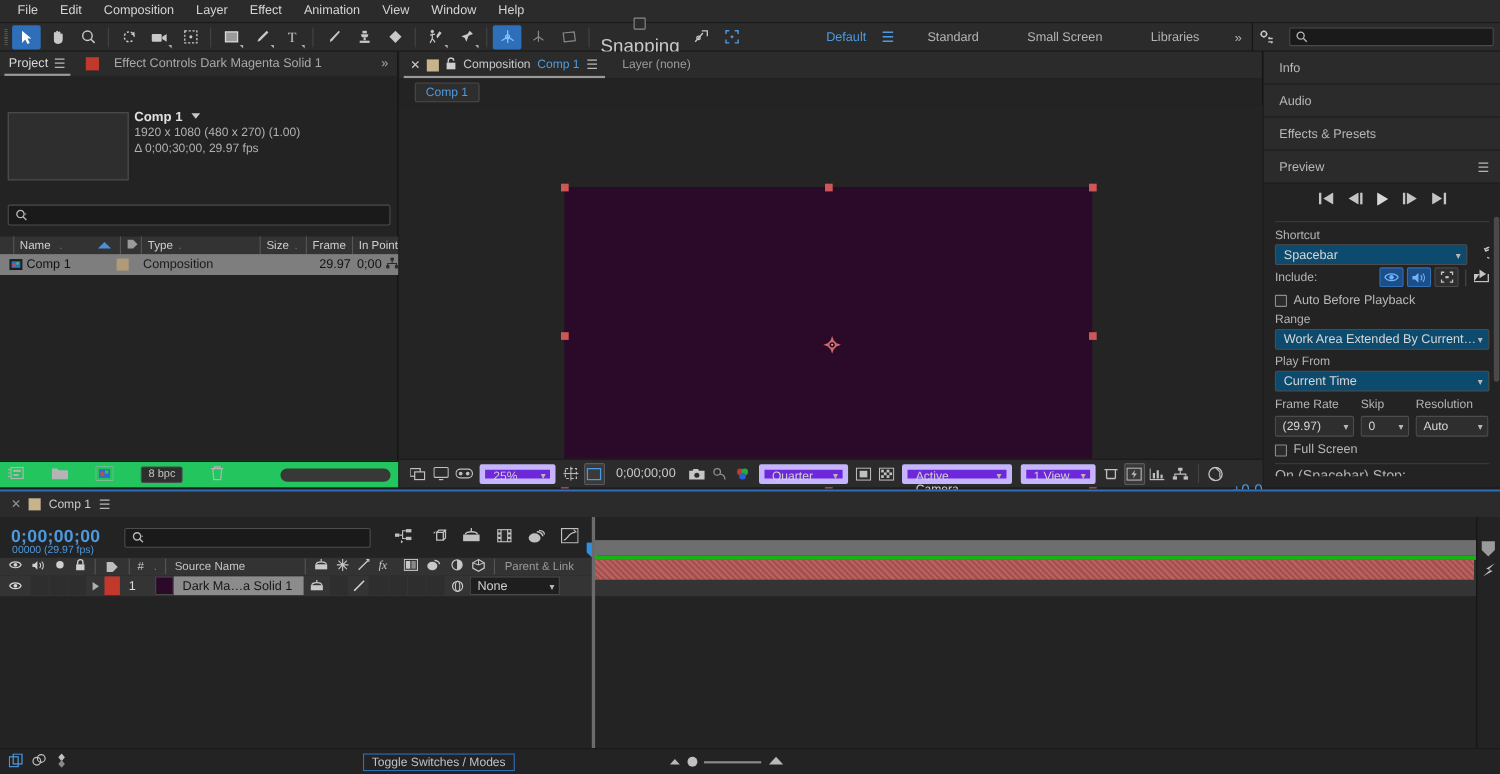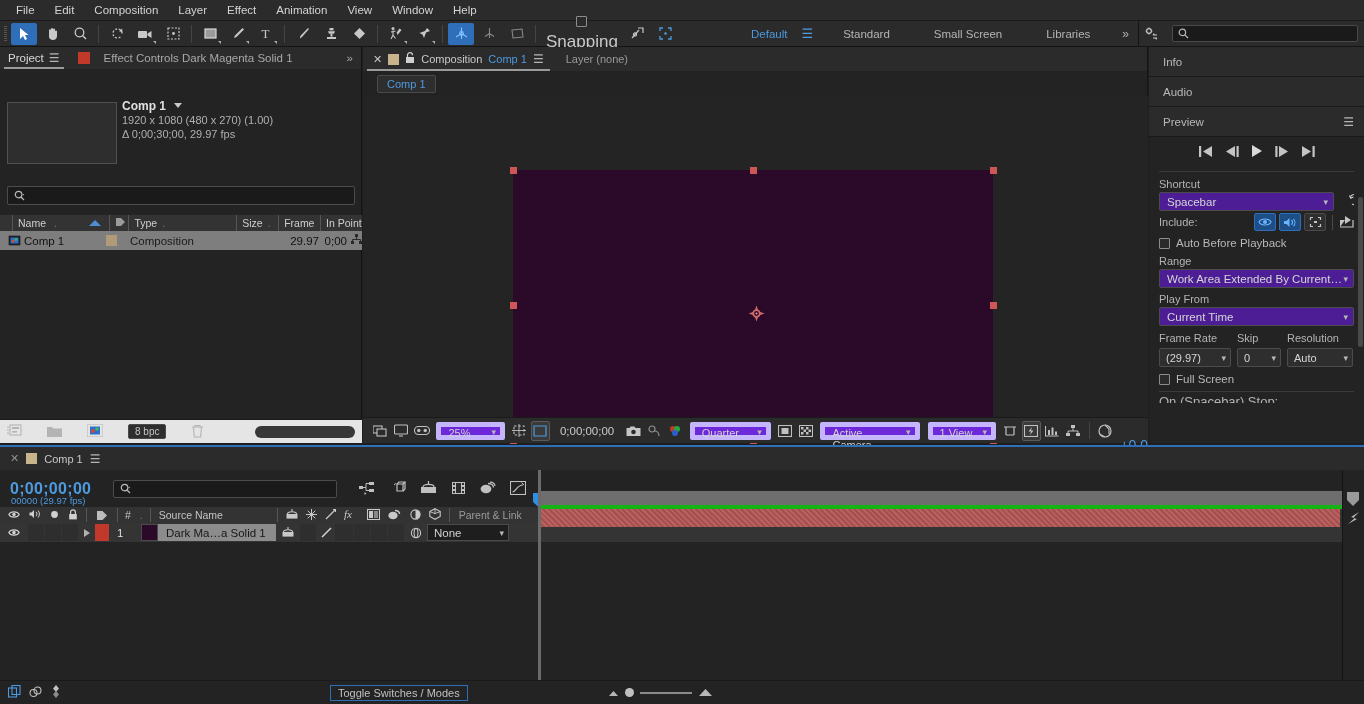--- a/index.html
+++ b/index.html
@@ -98,21 +98,21 @@
   .prow { height: 19px; display: flex; align-items: center; font-size: 11.5px; }
   .prow.selected { background: #7e7e7e; color: #121212; }
   .prow .c-name { display:flex; align-items:center; gap:5px; width:120px; padding-left:8px; }
   .prow .sw { width:11px; height:11px; }
   .prow .c-type { width: 125px; padding-left: 3px; color:#bcbcbc; }
   .prow.selected .c-type { color: #1a1a1a; }
   .prow .c-size { width: 48px; }
   .prow .c-fr { width: 46px; text-align: right; }
   .prow .c-in { width: 34px; text-align: right; padding-right:2px;}
   .proj-footer {
-    position: absolute; left: 0; bottom: 0; width: 362px; height: 24px; background: #e5e5e5;
+    position: absolute; left: 0; bottom: 0; width: 362px; height: 24px; background: #22c55e;
     display: flex; align-items: center; gap: 25px; padding-left: 7px; border-top:1px solid #1a1a1a;
   }
   .bpc { background:#2e2e2e; border:1px solid #4a4a4a; border-radius:2px; font-size:10px; color:#c4c4c4;
         padding:1px 6px; position:relative; }
   .pf-bar { width: 100px; height: 12px; background: #383838; border-radius: 6px; margin-left: 26px; }
 
   
   #comp-panel {
     position: absolute; left: 363px; top: 47px; width: 785px; height: 396px; background: #232323;
     border-right: 1px solid #141414;
@@ -158,21 +158,21 @@
   .rrow {
     height: 30px; display:flex; align-items:center; padding-left:14px; font-size:11.5px;
     color:#b8b8b8; background:#2b2b2b; border-bottom:1px solid #1a1a1a;
   }
   .rrow.prev { justify-content:space-between; padding-right:10px; }
   .transport { height:30px; display:flex; align-items:center; justify-content:center; gap:12px; background:#232323;}
   .hr { height:1px; background:#3a3a3a; margin:4px 10px 6px 10px; }
   .fld { padding: 0 10px; }
   .fld-lab { font-size:11px; color:#b4b4b4; margin-bottom:2px; }
   .select {
-    height:19px; background:#4c1d95; border:1px solid #4c4c4c; border-radius:2px;
+    height:19px; background:#0c4a6e; border:1px solid #4c4c4c; border-radius:2px;
     display:flex; align-items:center; justify-content:space-between; padding:0 5px 0 7px;
     font-size:11.5px; color:#d6d6d6;
   }
   .chkline { display:flex; align-items:center; gap:6px; padding:4px 10px; font-size:11.5px; color:#b8b8b8; }
   .inc-line { display:flex; align-items:center; padding:0 10px; gap:6px; height:22px; }
   .inc-btn { width:22px;height:18px;display:flex;align-items:center;justify-content:center;
     background:#2f2f2f;border:1px solid #4a4a4a;border-radius:2px;}
   .inc-btn.blue { background:#1d4f86; border-color:#2f6fba; }
   .triple { display:flex; gap:6px; padding:0 10px; }
   .mini { height:19px; background:#2e2e2e;border:1px solid #4c4c4c;border-radius:2px;
@@ -705,20 +705,23 @@
       <span class="plus00">+0.0</span>
     </div>
   </div>
 
   <div id="right-panel">
     <div class="rrow">
       <span>Info</span>
     </div>
     <div class="rrow">
       <span>Audio</span>
+    </div>
+    <div class="rrow">
+      <span>Effects &amp; Presets</span>
     </div>
     <div class="rrow prev">
       <span>Preview</span>
       <span class="ham">☰</span>
     </div>
 
     <div class="transport">
       <span>
         <svg width="14" height="11" viewBox="0 0 14 11">
             <rect x="0" y="0" width="2.2" height="11" fill="#c4c4c4"></rect>

